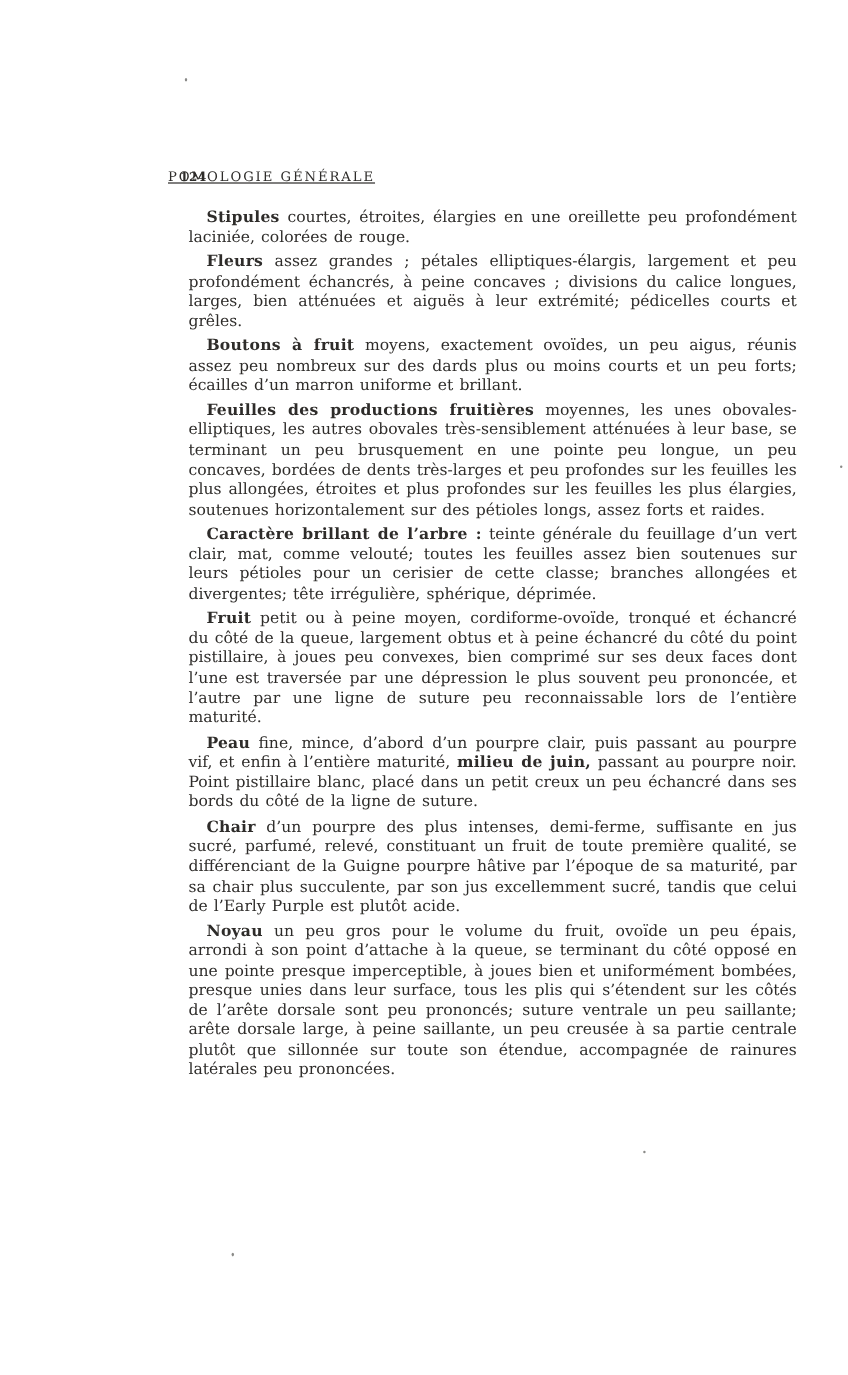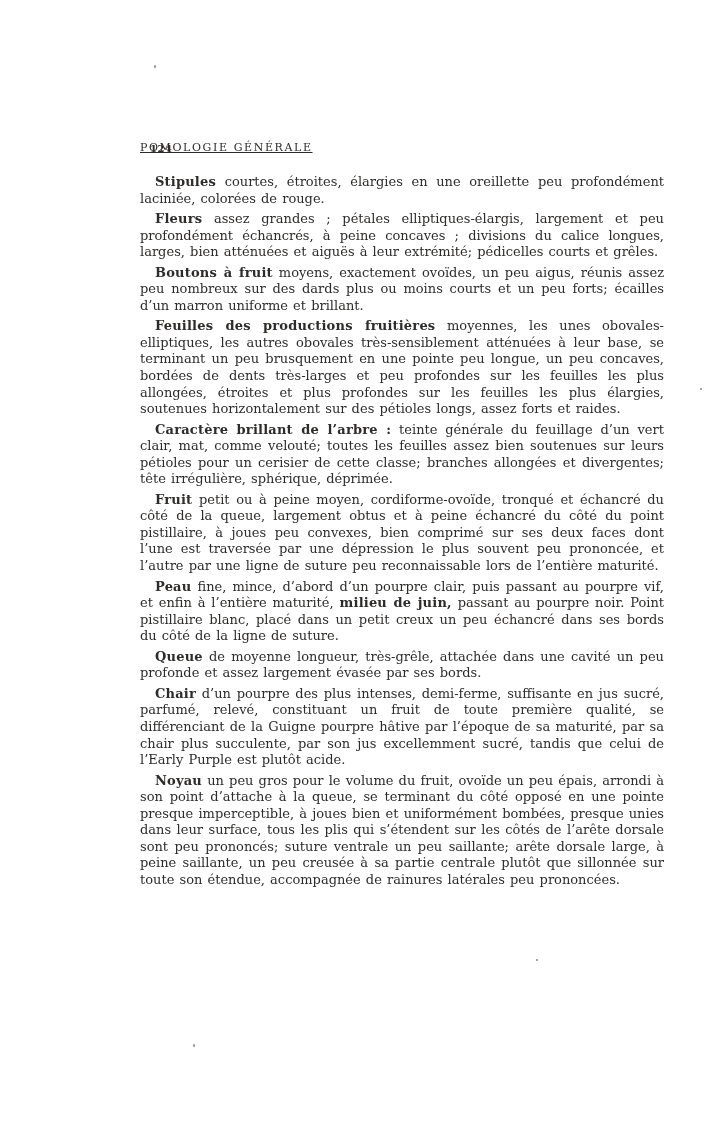--- a/index.html
+++ b/index.html
@@ -39,21 +39,21 @@
     text-align: left;
     font-size: 11px;
     letter-spacing: 1.6px;
     font-weight: normal;
     text-decoration: underline;
   }
   .text-block {
     width: 100%;
   }
   .para {
-    margin: 0 0 4px 0;
+    margin: 0 0 4px 17px;
     font-size: 13px;
     line-height: 16.55px;
     text-align: justify;
     text-indent: 15px;
     word-spacing: 1px;
   }
   .lead {
     font-weight: bold;
     letter-spacing: 0.2px;
   }
@@ -77,21 +77,20 @@
 
     <div class="text-block">
 
     <p class="para"><span class="lead">Stipules</span><span class="body-text"> courtes, étroites, élargies en une oreillette peu profondément laciniée, colorées de rouge.</span></p>
         <p class="para"><span class="lead">Fleurs</span><span class="body-text"> assez grandes ; pétales elliptiques-élargis, largement et peu profondément échancrés, à peine concaves ; divisions du calice longues, larges, bien atténuées et aiguës à leur extrémité; pédicelles courts et grêles.</span></p>
         <p class="para"><span class="lead">Boutons à fruit</span><span class="body-text"> moyens, exactement ovoïdes, un peu aigus, réunis assez peu nombreux sur des dards plus ou moins courts et un peu forts; écailles d’un marron uniforme et brillant.</span></p>
         <p class="para"><span class="lead">Feuilles des productions fruitières</span><span class="body-text"> moyennes, les unes obovales-elliptiques, les autres obovales très-sensiblement atténuées à leur base, se terminant un peu brusquement en une pointe peu longue, un peu concaves, bordées de dents très-larges et peu profondes sur les feuilles les plus allongées, étroites et plus profondes sur les feuilles les plus élargies, soutenues horizontalement sur des pétioles longs, assez forts et raides.</span></p>
         <p class="para"><span class="lead">Caractère brillant de l’arbre :</span><span class="body-text"> teinte générale du feuillage d’un vert clair, mat, comme velouté; toutes les feuilles assez bien soutenues sur leurs pétioles pour un cerisier de cette classe; branches allongées et divergentes; tête irrégulière, sphérique, déprimée.</span></p>
         <p class="para"><span class="lead">Fruit</span><span class="body-text"> petit ou à peine moyen, cordiforme-ovoïde, tronqué et échancré du côté de la queue, largement obtus et à peine échancré du côté du point pistillaire, à joues peu convexes, bien comprimé sur ses deux faces dont l’une est traversée par une dépression le plus souvent peu prononcée, et l’autre par une ligne de suture peu reconnaissable lors de l’entière maturité.</span></p>
         <p class="para"><span class="lead">Peau</span><span class="body-text"> fine, mince, d’abord d’un pourpre clair, puis passant au pourpre vif, et enfin à l’entière maturité, </span><span class="lead">milieu de juin,</span><span class="body-text"> passant au pourpre noir. Point pistillaire blanc, placé dans un petit creux un peu échancré dans ses bords du côté de la ligne de suture.</span></p>
-        <p class="para"><span class="lead">Queue</span><span class="body-text"> de moyenne longueur, très-grêle, attachée dans une cavité un peu profonde et assez largement évasée par ses bords.</span></p>
         <p class="para"><span class="lead">Chair</span><span class="body-text"> d’un pourpre des plus intenses, demi-ferme, suffisante en jus sucré, parfumé, relevé, constituant un fruit de toute première qualité, se différenciant de la Guigne pourpre hâtive par l’époque de sa maturité, par sa chair plus succulente, par son jus excellemment sucré, tandis que celui de l’Early Purple est plutôt acide.</span></p>
         <p class="para"><span class="lead">Noyau</span><span class="body-text"> un peu gros pour le volume du fruit, ovoïde un peu épais, arrondi à son point d’attache à la queue, se terminant du côté opposé en une pointe presque imperceptible, à joues bien et uniformément bombées, presque unies dans leur surface, tous les plis qui s’étendent sur les côtés de l’arête dorsale sont peu prononcés; suture ventrale un peu saillante; arête dorsale large, à peine saillante, un peu creusée à sa partie centrale plutôt que sillonnée sur toute son étendue, accompagnée de rainures latérales peu prononcées.</span></p>
       </div>
 
   </div>
 
   <div class="scan-speck" style="left:154px; top:65px; width:2px; height:3px;"></div>
   <div class="scan-speck" style="left:700px; top:388px; width:2px; height:2px;"></div>
   <div class="scan-speck" style="left:536px; top:959px; width:2px; height:2px;"></div>
   <div class="scan-speck" style="left:193px; top:1044px; width:2px; height:3px;"></div>

